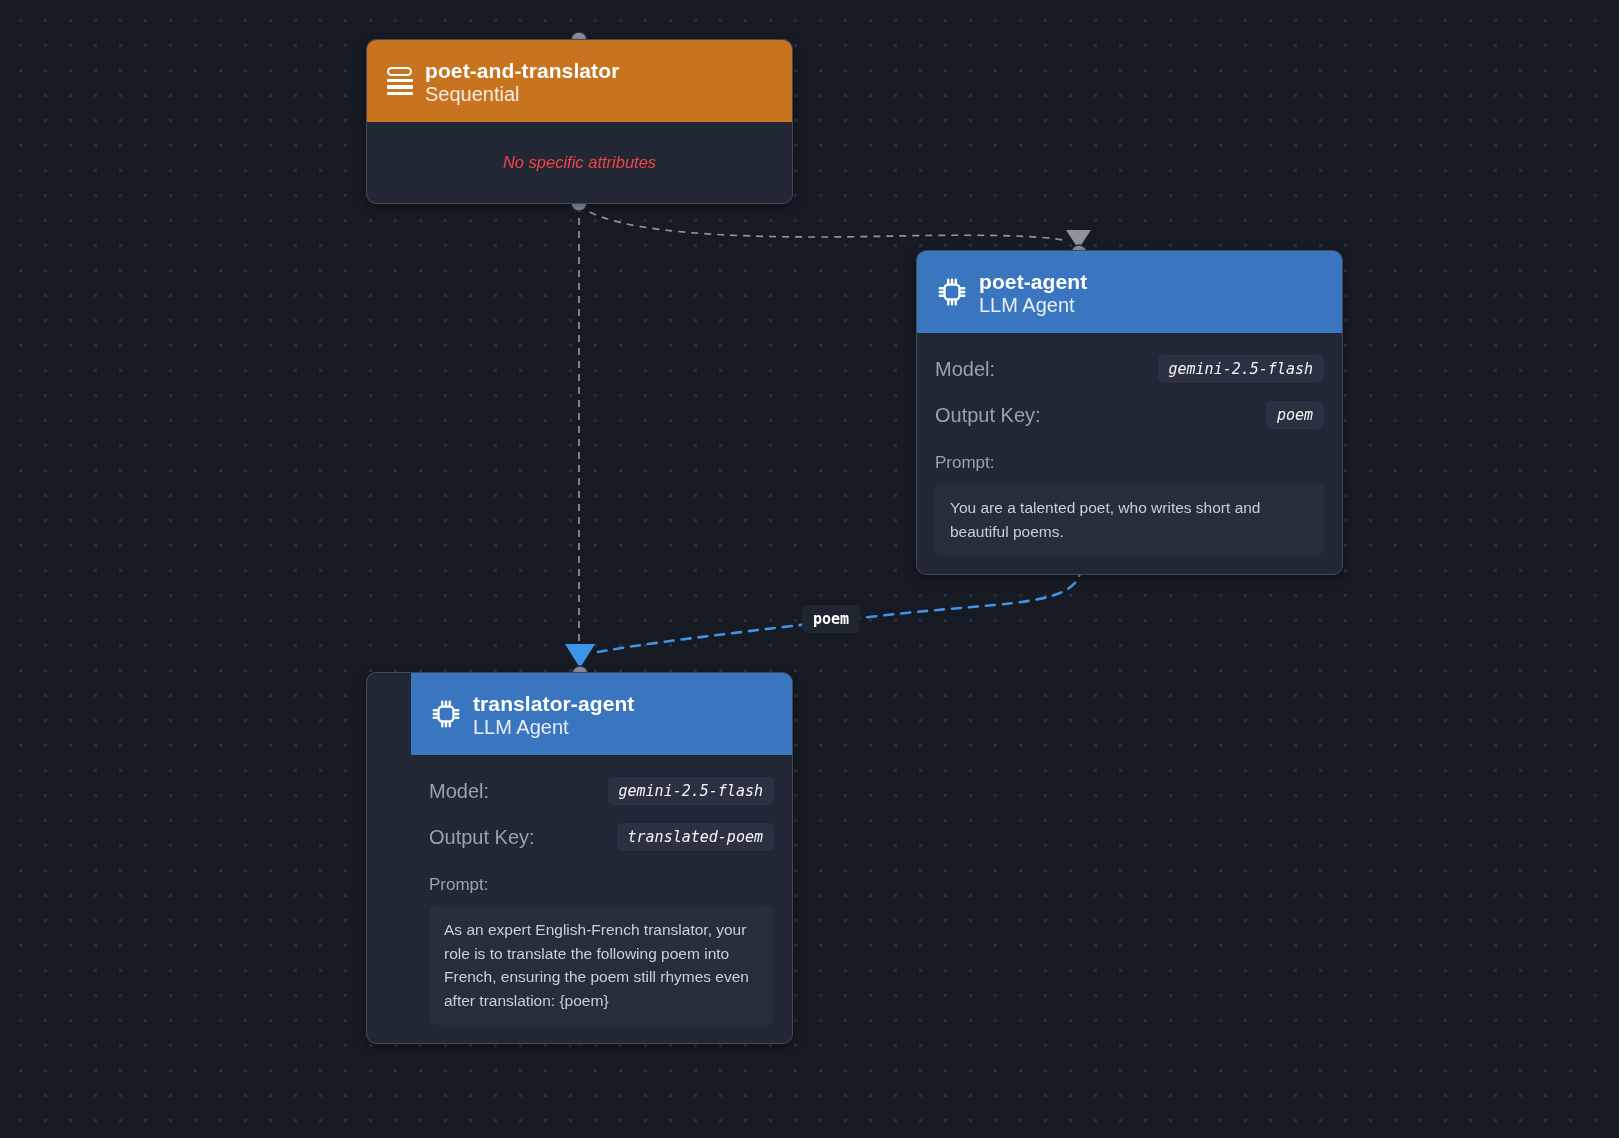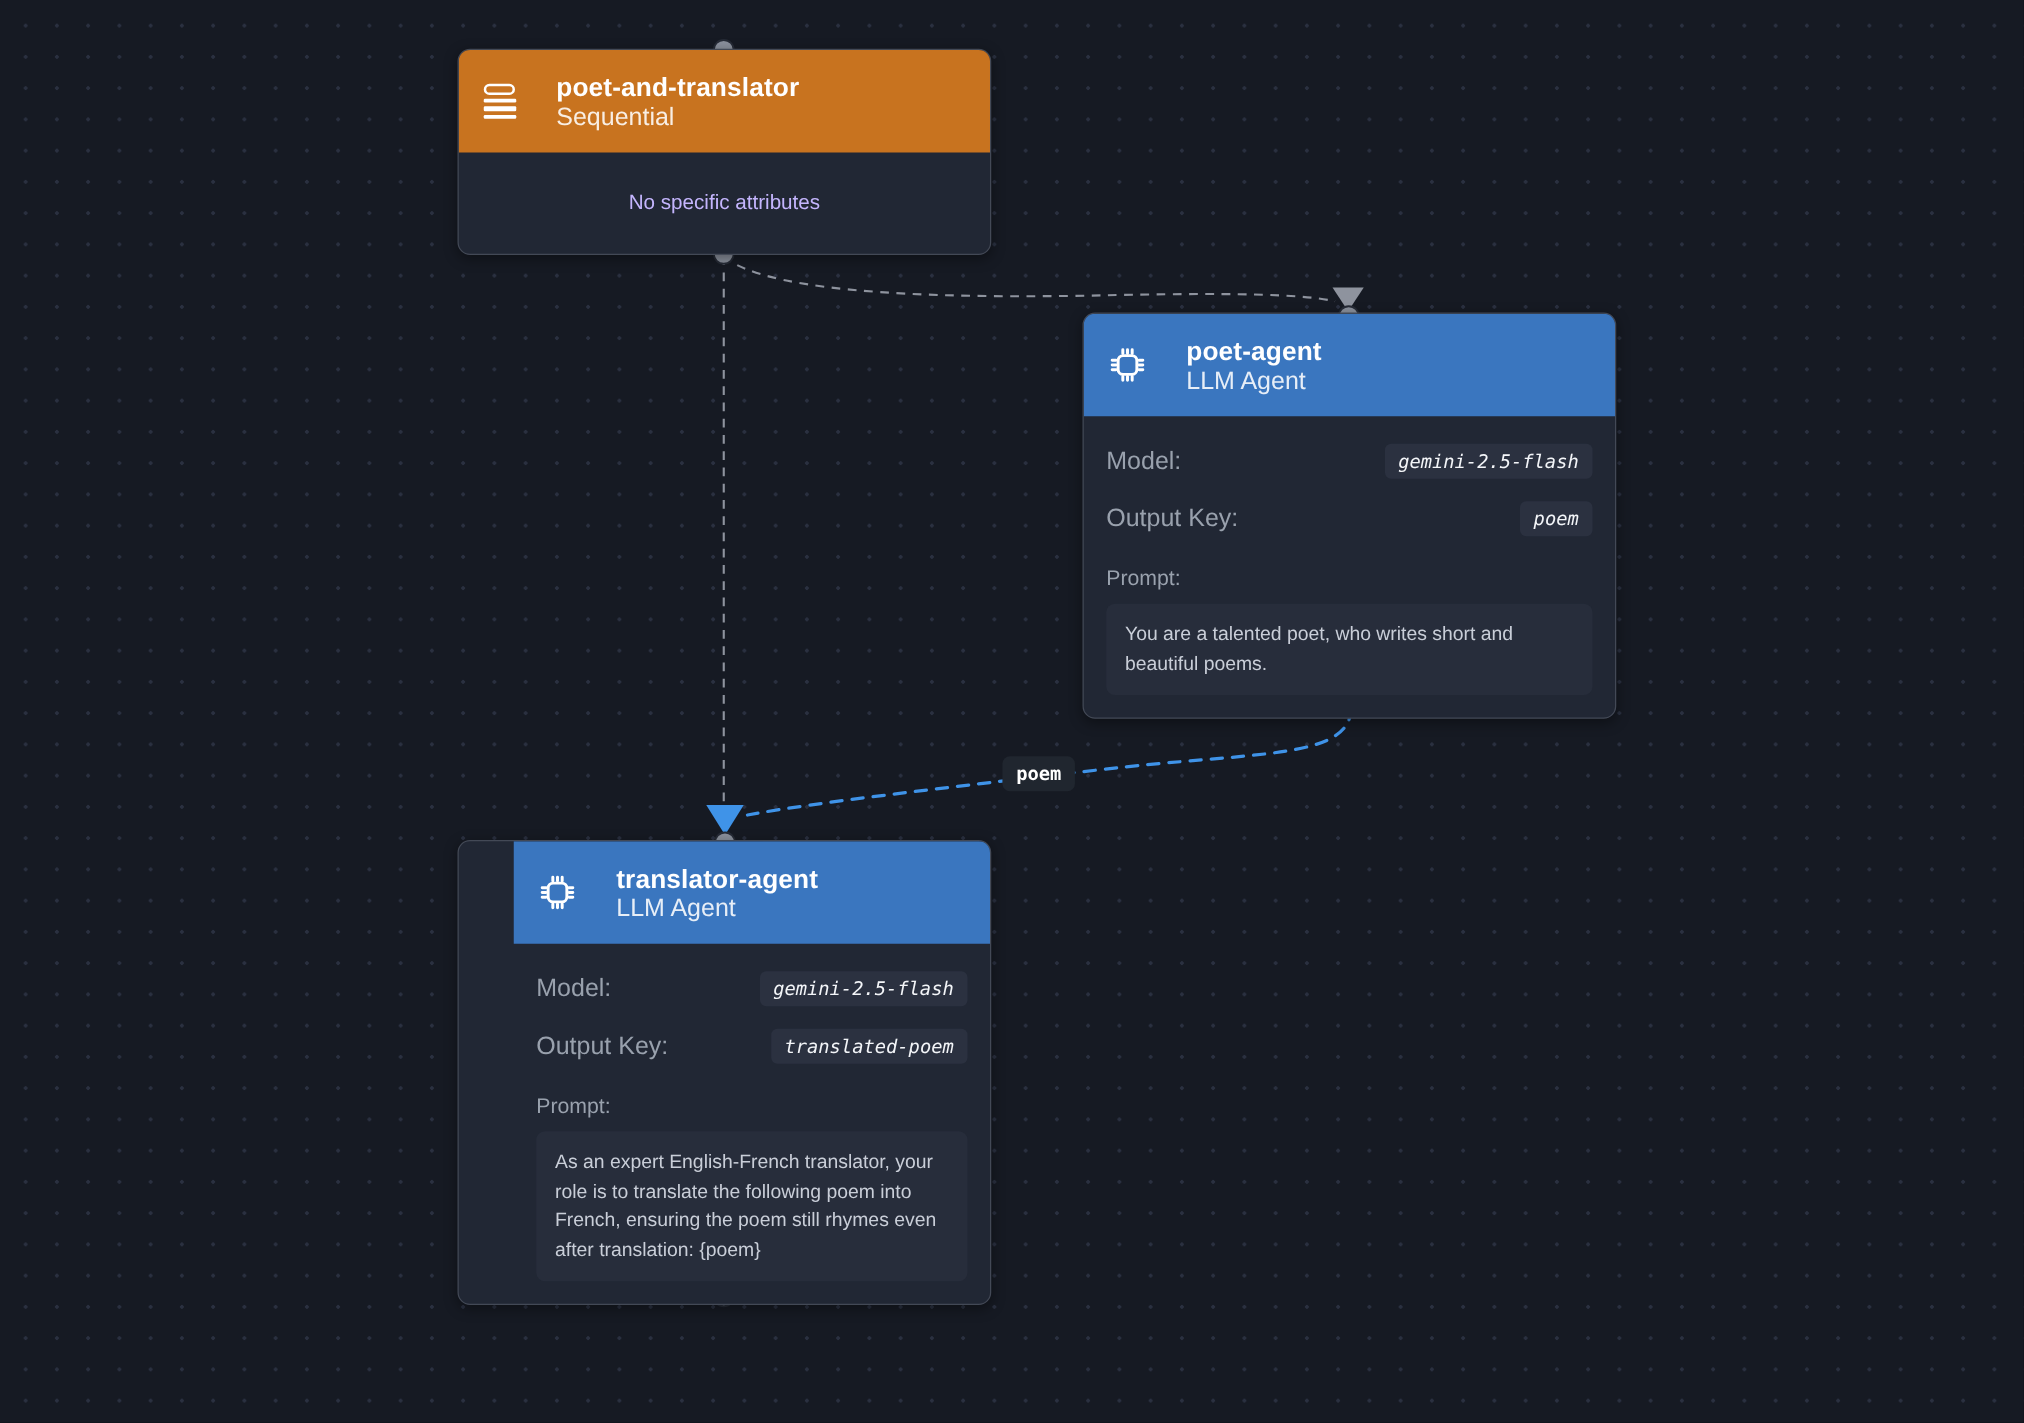--- a/index.html
+++ b/index.html
@@ -47,21 +47,21 @@
     border: 1px solid #434956;
     border-radius: 10px;
     background: #212734;
     box-shadow: 0 3px 10px rgba(0,0,0,0.38);
     overflow: hidden;
     box-sizing: border-box;
   }
   .node-header {
     display: flex;
     align-items: center;
-    gap: 32px;
+    gap: 12px;
     padding: 17px 20px;
   }
   .node-header.orange { background: #c8731f; }
   .node-header.blue   { background: #3a76bf; }
   .hdr-text { display: flex; flex-direction: column; }
   .node-title {
     color: #ffffff;
     font-size: 21px;
     font-weight: 700;
     line-height: 27px;
@@ -98,22 +98,23 @@
 
   .node-body { padding: 18px 18px 18px 18px; }
   .node-body.empty {
     height: 81px;
     display: flex;
     align-items: center;
     justify-content: center;
     padding: 0;
   }
   .empty-text {
-    color: #c4b5fd;
+    color: #ef4444;
     font-size: 16.5px;
+    font-style: italic;
   }
 
   .field-row {
     display: flex;
     align-items: center;
     justify-content: space-between;
     margin: 4px 0 18px 0;
   }
   .field-label {
     color: #99a1ad;
@@ -189,21 +190,21 @@
       <div class="hdr-text">
         <div class="node-title">poet-and-translator</div>
         <div class="node-subtitle">Sequential</div>
       </div>
     </div>
     <div class="node-body empty">
       <div class="empty-text">No specific attributes</div>
     </div>
   </div>
 
-  <div class="node" style="left:866px; top:250px;">
+  <div class="node" style="left:916px; top:250px;">
     <div class="node-header blue">
       <svg class="chip-icon" width="30" height="30" viewBox="0 0 24 24" fill="none" stroke="#ffffff" stroke-width="1.9" stroke-linecap="round">
         <rect x="6" y="6" width="12" height="12" rx="3.2"></rect>
         <path d="M9 2.2 V4.6 M12 2.2 V4.6 M15 2.2 V4.6"></path>
         <path d="M9 19.4 V21.8 M12 19.4 V21.8 M15 19.4 V21.8"></path>
         <path d="M2.2 9 H4.6 M2.2 12 H4.6 M2.2 15 H4.6"></path>
         <path d="M19.4 9 H21.8 M19.4 12 H21.8 M19.4 15 H21.8"></path>
       </svg>
       <div class="hdr-text">
         <div class="node-title">poet-agent</div>

